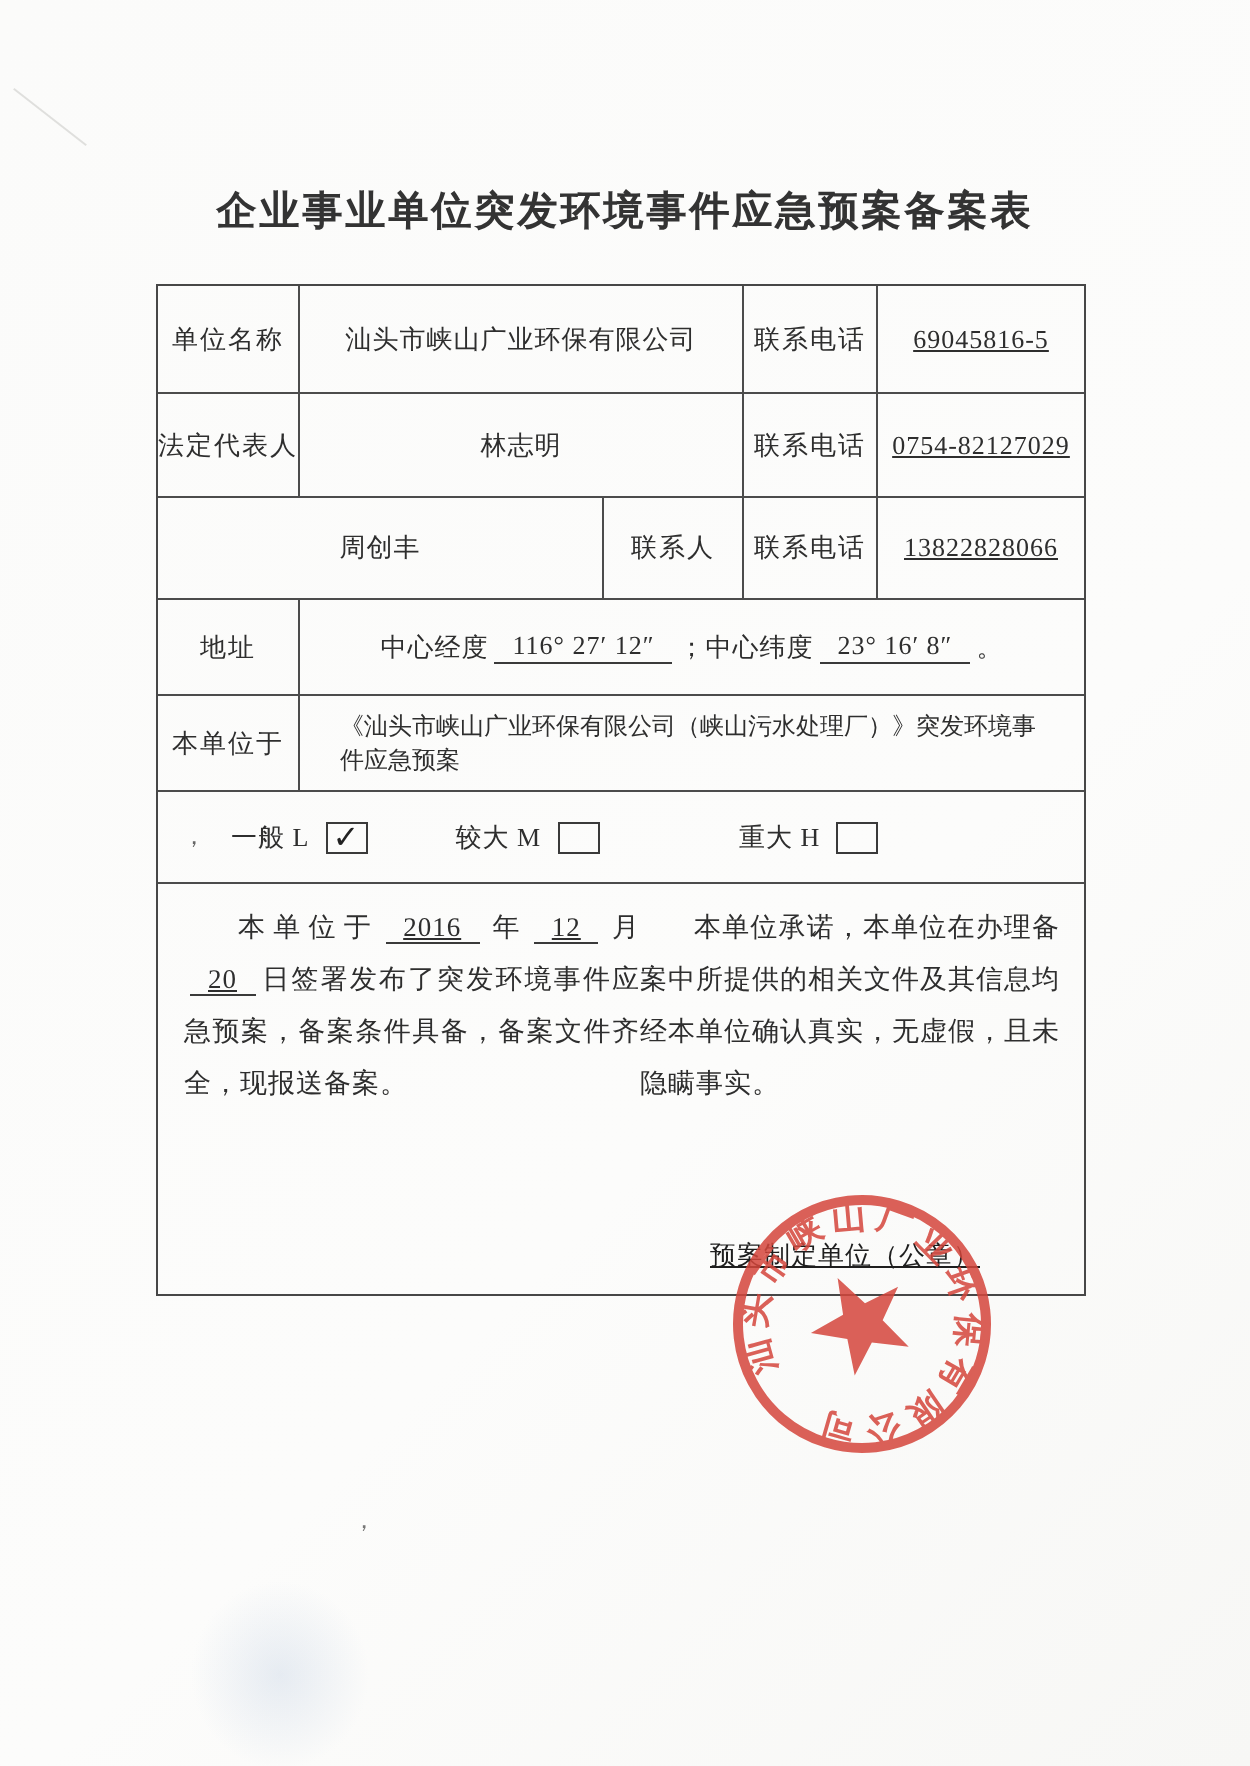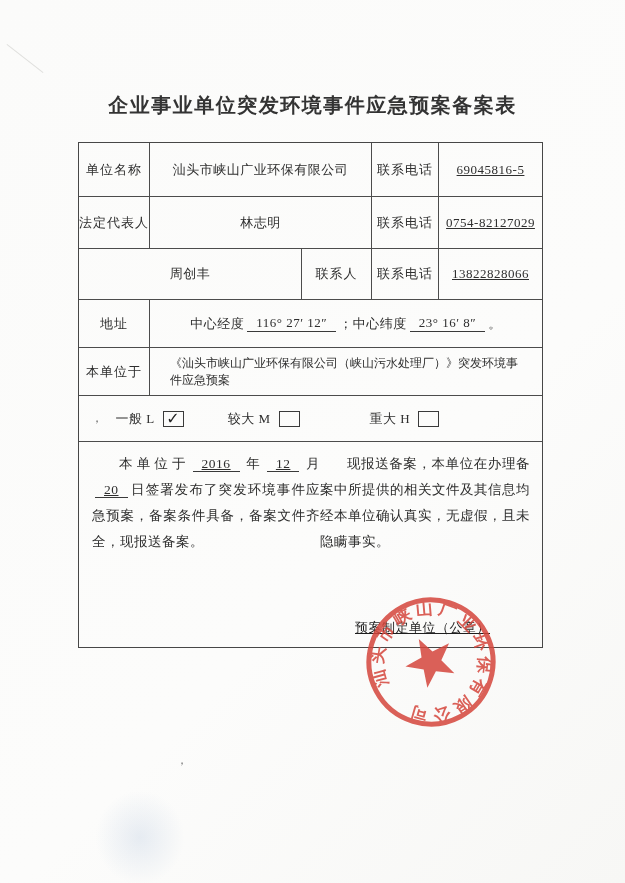--- a/index.html
+++ b/index.html
@@ -163,21 +163,21 @@
           <span class="cb">
               <span class="mark"></span>
             </span>
         </span>
       </div>
     </div>
 
     <div class="tr r8">
       <div class="td cwide decl">
         <p class="dp"><span>本单位于</span><span class="u num">2016</span><span>年</span><span class="u num">12</span><span>月</span><span class="u num">20</span><span>日签署发布了突发环境事件应急预案，备案条件具备，备案文件齐全，现报送备案。</span></p>
-        <p class="dp">现报送备案，本单位在办理备案中所提供的相关文件及其信息均经本单位确认真实，无虚假，且未隐瞒事实。</p>
+        <p class="dp">本单位承诺，本单位在办理备案中所提供的相关文件及其信息均经本单位确认真实，无虚假，且未隐瞒事实。</p>
         <div class="seal-caption">预案制定单位（公章）</div>
       </div>
     </div>
 
 
   </div>
 
   <svg class="seal" viewBox="0 0 160 160" xmlns="http://www.w3.org/2000/svg">
     <circle cx="80" cy="80" r="62" fill="none" stroke="#d5463c" stroke-width="5"></circle>
     <path id="sealArc" d="M 80,80 m -48,0 a 48,48 0 1,1 96,0 a 48,48 0 1,1 -96,0" fill="none"></path>

